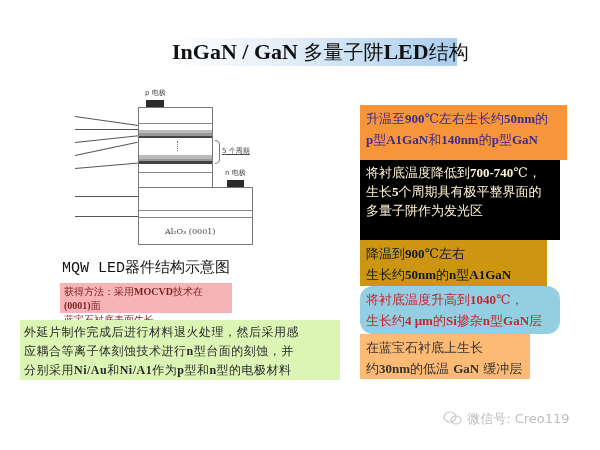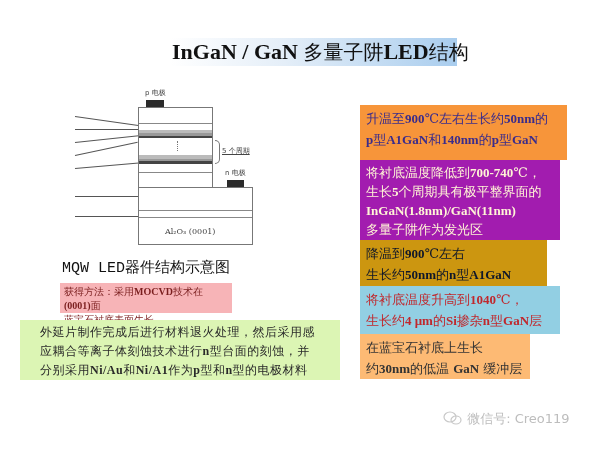--- a/index.html
+++ b/index.html
@@ -13,27 +13,27 @@
   .title .cjk { font-weight:normal; font-family:"DejaVu Serif", serif; font-size:20px;margin-top:44px; }
   .diag-line { position:absolute; height:1px; background:#555; transform-origin:left center; }
   .box { position:absolute; border:1px solid #777; box-sizing:border-box; }
   .electrode { position:absolute; background:#2b2b2b; }
   .small { font-family:"DejaVu Sans", sans-serif; font-size:7px; color:#444; white-space:nowrap; }
 
   .caption { left:62px; top:258px; font-family:Liberation Mono, monospace; font-size:15px; color:#111; white-space:nowrap; }
   .pinkbox { left:60px; top:283px; width:172px; height:30px; background:#f7b4b7;
              font-size:10px; color:#7a1e1e; line-height:14px; padding:2px 4px; box-sizing:border-box; }
   .greenbox { left:20px; top:320px; width:320px; height:60px; background:#dcf5b4;
-              font-size:12px; color:#2a2a2a; line-height:19px; padding:3px 20px; box-sizing:border-box; letter-spacing:0.5px; }
+              font-size:12px; color:#2a2a2a; line-height:19px; padding:3px 4px; box-sizing:border-box; letter-spacing:0.5px; }
 
   .rbox { position:absolute; box-sizing:border-box; padding:3px 6px; line-height:21px; font-size:13px; white-space:nowrap;margin-top:20px; }
   .r1 { left:360px; top:85px; width:207px; height:55px; background:#f7953a; color:#3a2c8c; }
-  .r2 { left:360px; top:140px; width:200px; height:80px; background:#a21caf; color:#fff5d6; line-height:19px; }
+  .r2 { left:360px; top:140px; width:200px; height:80px; background:#000000; color:#fff5d6; line-height:19px; }
   .r3 { left:360px; top:220px; width:187px; height:46px; background:#cc9610; color:#0f172a; }
-  .r4 { left:360px; top:266px; width:200px; height:48px; background:#92cfe3; color:#c0282d; }
+  .r4 { left:360px; top:266px; width:200px; height:48px; background:#92cfe3; color:#c0282d;border-radius:13px; }
   .r5 { left:360px; top:314px; width:170px; height:45px; background:#fdba74; color:#333; }
   b { font-family:"Liberation Serif", serif; }
 
   .wm { left:443px; top:410px; font-family:"DejaVu Sans", sans-serif; font-size:13px; color:#bdbdbd; white-space:nowrap; }
 </style>
 </head>
 <body>
 
 <div class="abs title">
   <span>InGaN / GaN </span><span class="cjk">多量子阱</span><span>LED</span><span class="cjk">结构</span>
@@ -85,21 +85,20 @@
 </div>
 
 <div class="rbox r1">
   <div><span>升温至</span><b>900</b><span>℃左右生长约</span><b>50nm</b><span>的</span></div>
   <div><b>p</b><span>型</span><b>A1GaN</b><span>和</span><b>140nm</b><span>的</span><b>p</b><span>型</span><b>GaN</b></div>
 </div>
 
 <div class="rbox r2">
   <div><span>将衬底温度降低到</span><b>700-740</b><span>℃，</span></div>
   <div><span>生长</span><b>5</b><span>个周期具有极平整界面的</span></div>
-  <div><b>InGaN(1.8nm)/GaN(11nm)</b></div>
   <div>多量子阱作为发光区</div>
 </div>
 
 <div class="rbox r3">
   <div><span>降温到</span><b>900</b><span>℃左右</span></div>
   <div><span>生长约</span><b>50nm</b><span>的</span><b>n</b><span>型</span><b>A1GaN</b></div>
 </div>
 
 <div class="rbox r4">
   <div><span>将衬底温度升高到</span><b>1040</b><span>℃，</span></div>

